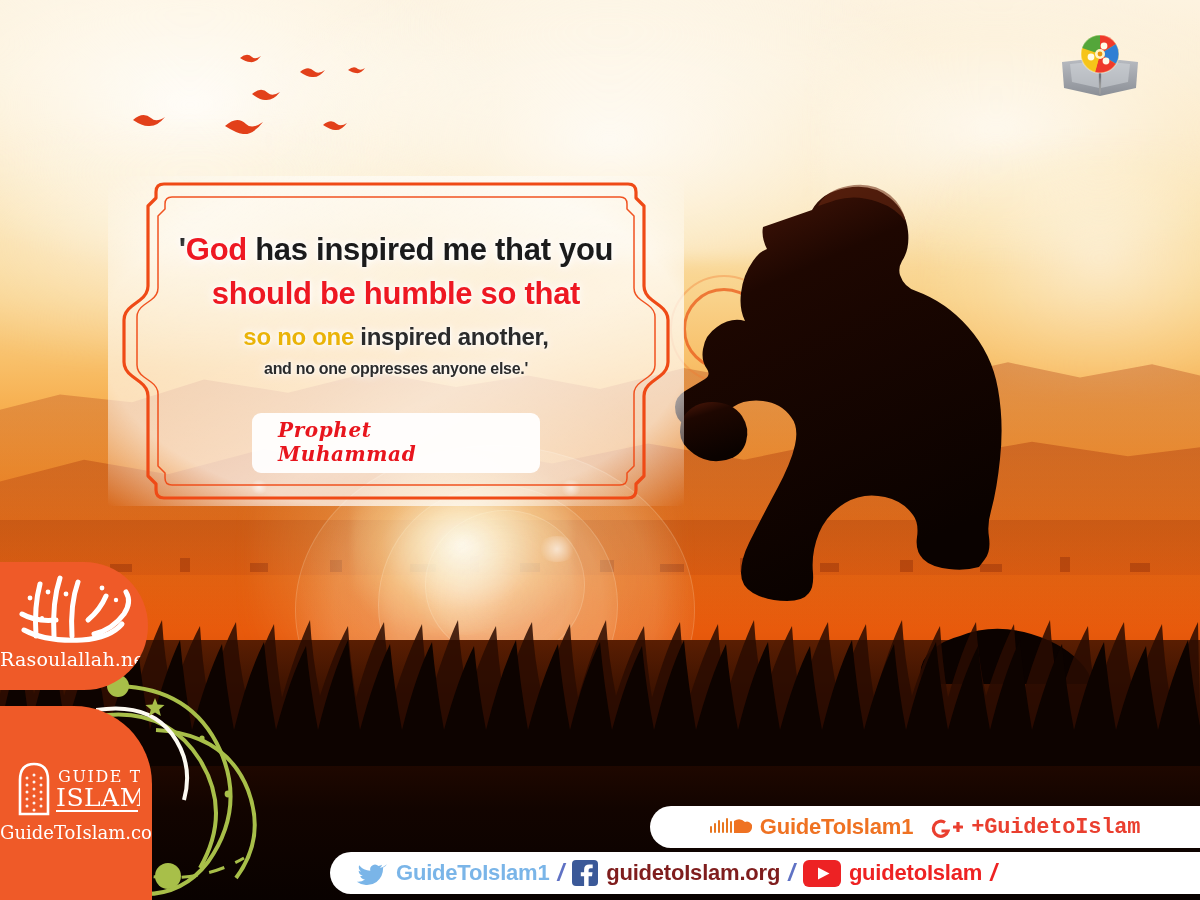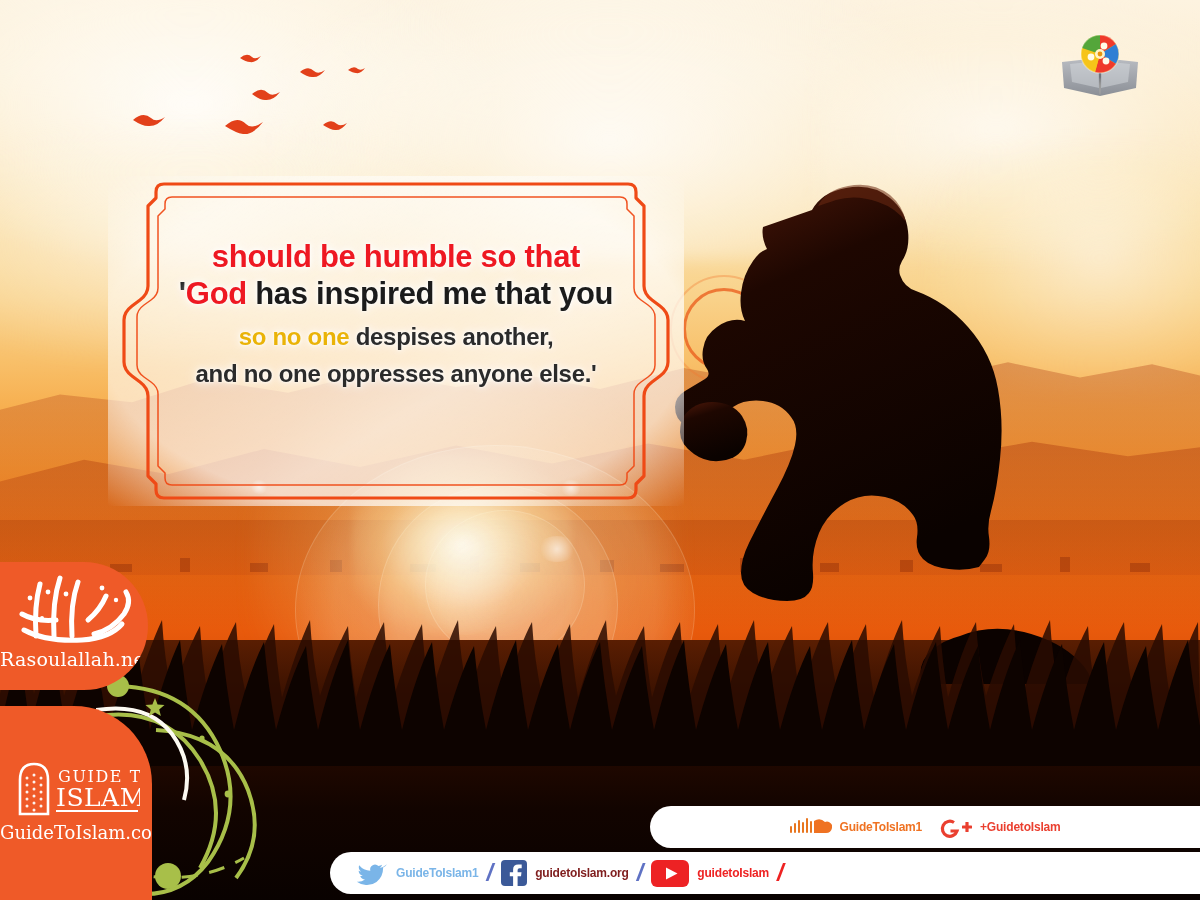--- a/index.html
+++ b/index.html
@@ -146,21 +146,21 @@
     position:absolute; left:18px; top:56px; width:540px;
     text-align:center;
   }
   .ql { display:block; font-weight:bold; line-height:1.18; letter-spacing:-.3px;
         text-shadow:0 0 7px rgba(255,255,255,.95), 0 0 14px rgba(255,255,255,.85), 0 0 3px rgba(255,255,255,1); }
   .ql1 { font-size:31px; color:#1b1b1b; }
   .ql1 .hl { color:#ee1822; }
   .ql2 { font-size:31px; color:#ee1822; margin-top:7px; }
   .ql3 { font-size:24px; color:#2b2b2b; font-weight:bold; margin-top:11px; }
   .ql3 .hl { color:#eab308; }
-  .ql4 { font-size:24px; color:#2b2b2b; font-weight:bold; margin-top:9px; }
+  .ql4 { font-size:16px; color:#2b2b2b; font-weight:bold; margin-top:9px; }
 
   .attrib {
     position:absolute; left:50%; transform:translateX(-50%); top:237px;
     background:rgba(255,255,255,.93);
     border-radius:9px; padding:5px 26px 7px;
   }
   .attrib span {
     font-family:"DejaVu Serif", serif;
     font-style:italic; font-weight:bold; font-size:20px;
     color:#e8151d; letter-spacing:.6px;
@@ -205,21 +205,21 @@
     position:absolute; left:650px; top:806px; width:550px; height:42px;
     background:#fff; border-radius:21px 0 0 21px;
     display:flex; align-items:center; justify-content:center; gap:16px;
   }
   .socialBot {
     position:absolute; left:330px; top:852px; width:870px; height:42px;
     background:#fff; border-radius:21px 0 0 21px;
     display:flex; align-items:center; gap:8px; padding-left:26px;
   }
   .sItem { display:flex; align-items:center; gap:8px; }
-  .sItem .lbl { font-size:12px; font-weight:bold; letter-spacing:-.2px; white-space:nowrap; }
+  .sItem .lbl { font-size:22px; font-weight:bold; letter-spacing:-.2px; white-space:nowrap; }
   .sep { font-size:24px; font-weight:bold; font-style:italic; }
   .ico { display:flex; align-items:center; justify-content:center; flex:none; }
   .ico svg { display:block; }
 </style>
 </head>
 <body>
 
 <div id="poster">
 
   <div class="sky"></div>
@@ -388,26 +388,29 @@
                    L526 112 Q526 119 533 124 L540 129 Q547 134 547 141 L547 189
                    Q547 196 540 201 L533 206 Q526 211 526 218 L526 290
                    L519 297 L519 302 Q519 309 512 309 L64 309 Q57 309 57 302 L57 297 L50 290
                    L50 218 Q50 211 43 206 L36 201 Q29 196 29 189 L29 141
                    Q29 134 36 129 L43 124 Q50 119 50 112 Z"></path>
         </g>
       </svg>
     </div>
 
     <div class="quoteText">
+      <span class="ql ql1"><span>'</span><span class="hl">God</span><span> has inspired me that you</span></span>
       <span class="ql ql2">should be humble so that</span>
-      <span class="ql ql1"><span>'</span><span class="hl">God</span><span> has inspired me that you</span></span>
-      <span class="ql ql3"><span class="hl">so no one</span><span> despises another,</span></span>
+      <span class="ql ql3"><span class="hl">so no one</span><span> inspired another,</span></span>
       <span class="ql ql4">and no one oppresses anyone else.'</span>
     </div>
 
+    <div class="attrib">
+      <span>Prophet Muhammad</span>
+    </div>
   </div>
 
   <div class="bookLogo">
     <svg width="84" height="74" viewBox="0 0 84 74">
       <defs>
         <linearGradient id="bk" x1="0" y1="0" x2="0" y2="1">
           <stop offset="0%" stop-color="#b9bcc2"></stop>
             <stop offset="100%" stop-color="#8b8f96"></stop>
         </linearGradient>
       </defs>
@@ -521,21 +524,21 @@
             <rect x="8" y="4" width="2" height="13" rx="1"></rect>
             <rect x="12" y="6" width="2" height="11" rx="1"></rect>
             <rect x="16" y="2" width="2" height="15" rx="1"></rect>
             <rect x="20" y="5" width="2" height="12" rx="1"></rect>
           </g>
           <path fill="#ef7222" d="M24 17 L24 5 q6 -4 11 1 q2 -1 4 0 q4 2 3 6 q-1 5 -6 5 Z"></path>
         </svg>
       </span>
       <span class="lbl" style="color:#ef7222">GuideToIslam1</span>
     </a>
-    <a class="sItem" style="text-decoration:none;">
+    <a class="sItem" style="text-decoration:none;font-family:Liberation Mono, monospace;">
       <span class="ico">
         <svg width="34" height="24" viewBox="0 0 34 24">
           <path fill="none" stroke="#ea3f2f" stroke-width="3.2" d="M16 7.5 A7.5 7.5 0 1 0 19 16 L12.5 16"></path>
           <g fill="#ea3f2f">
             <rect x="24" y="10.4" width="10" height="3.2" rx="0.6"></rect>
             <rect x="27.4" y="7" width="3.2" height="10" rx="0.6"></rect>
           </g>
         </svg>
       </span>
       <span class="lbl" style="color:#ea3f2f">+GuidetoIslam</span>

